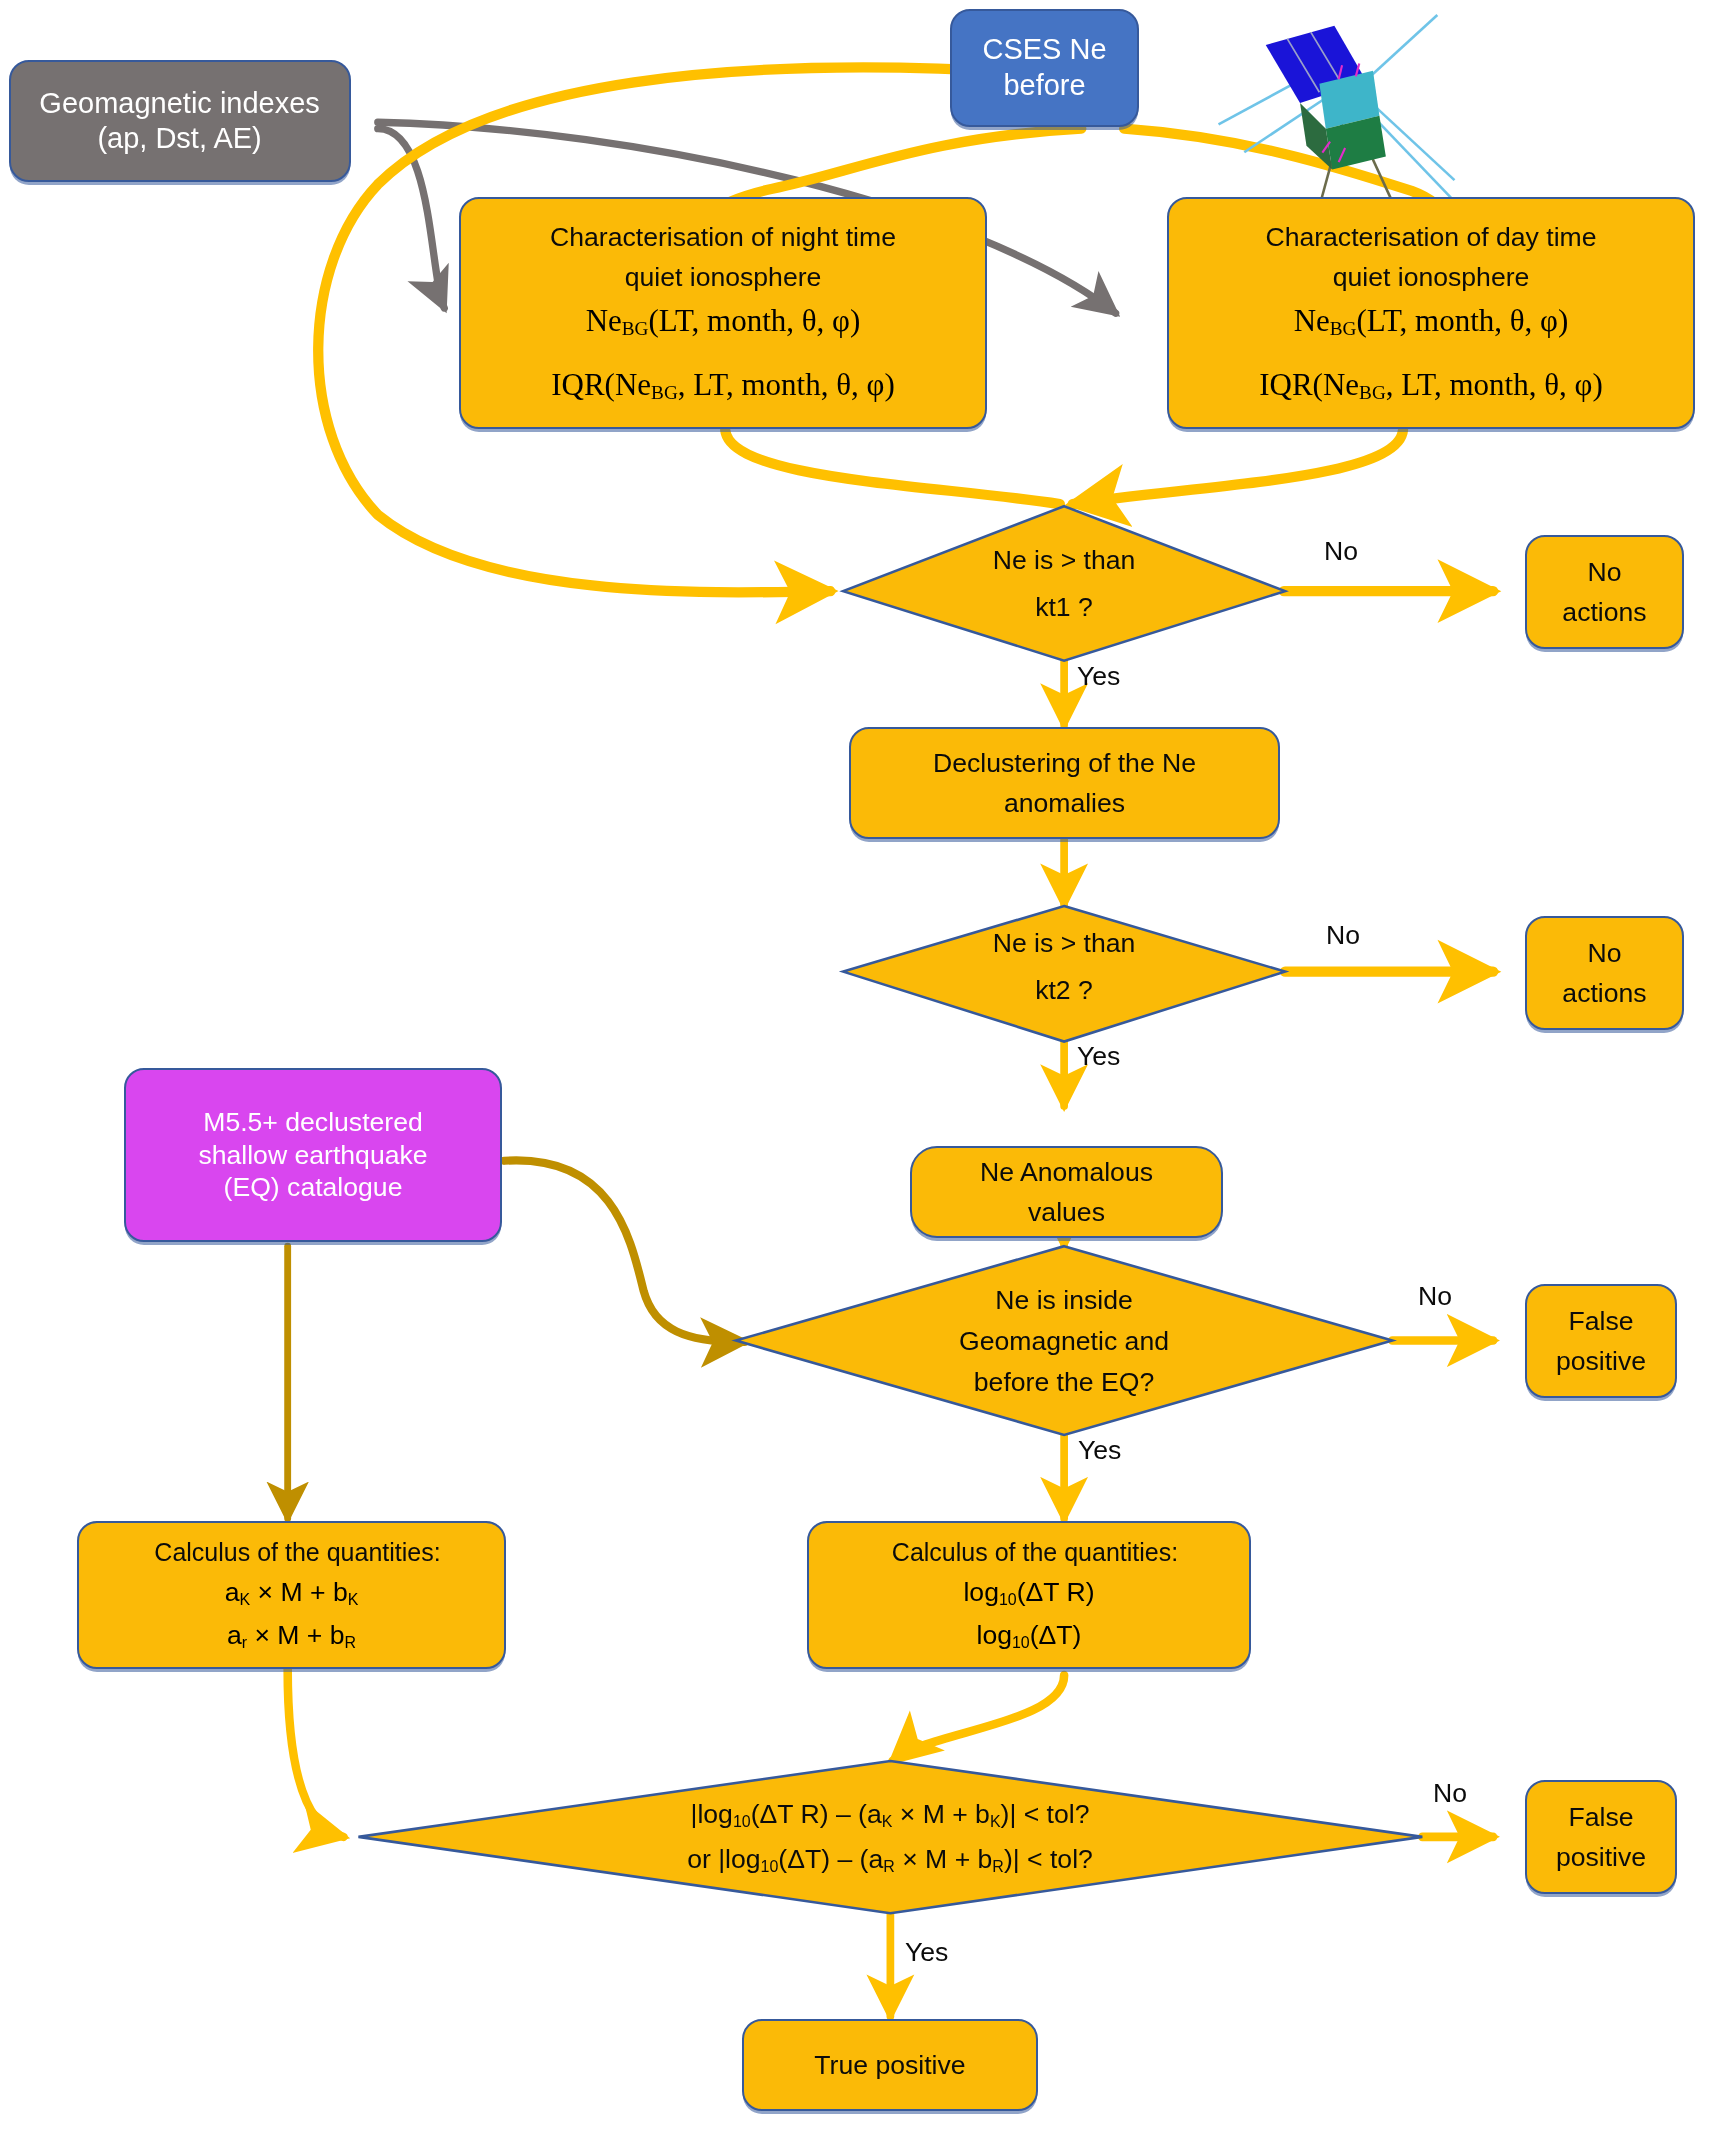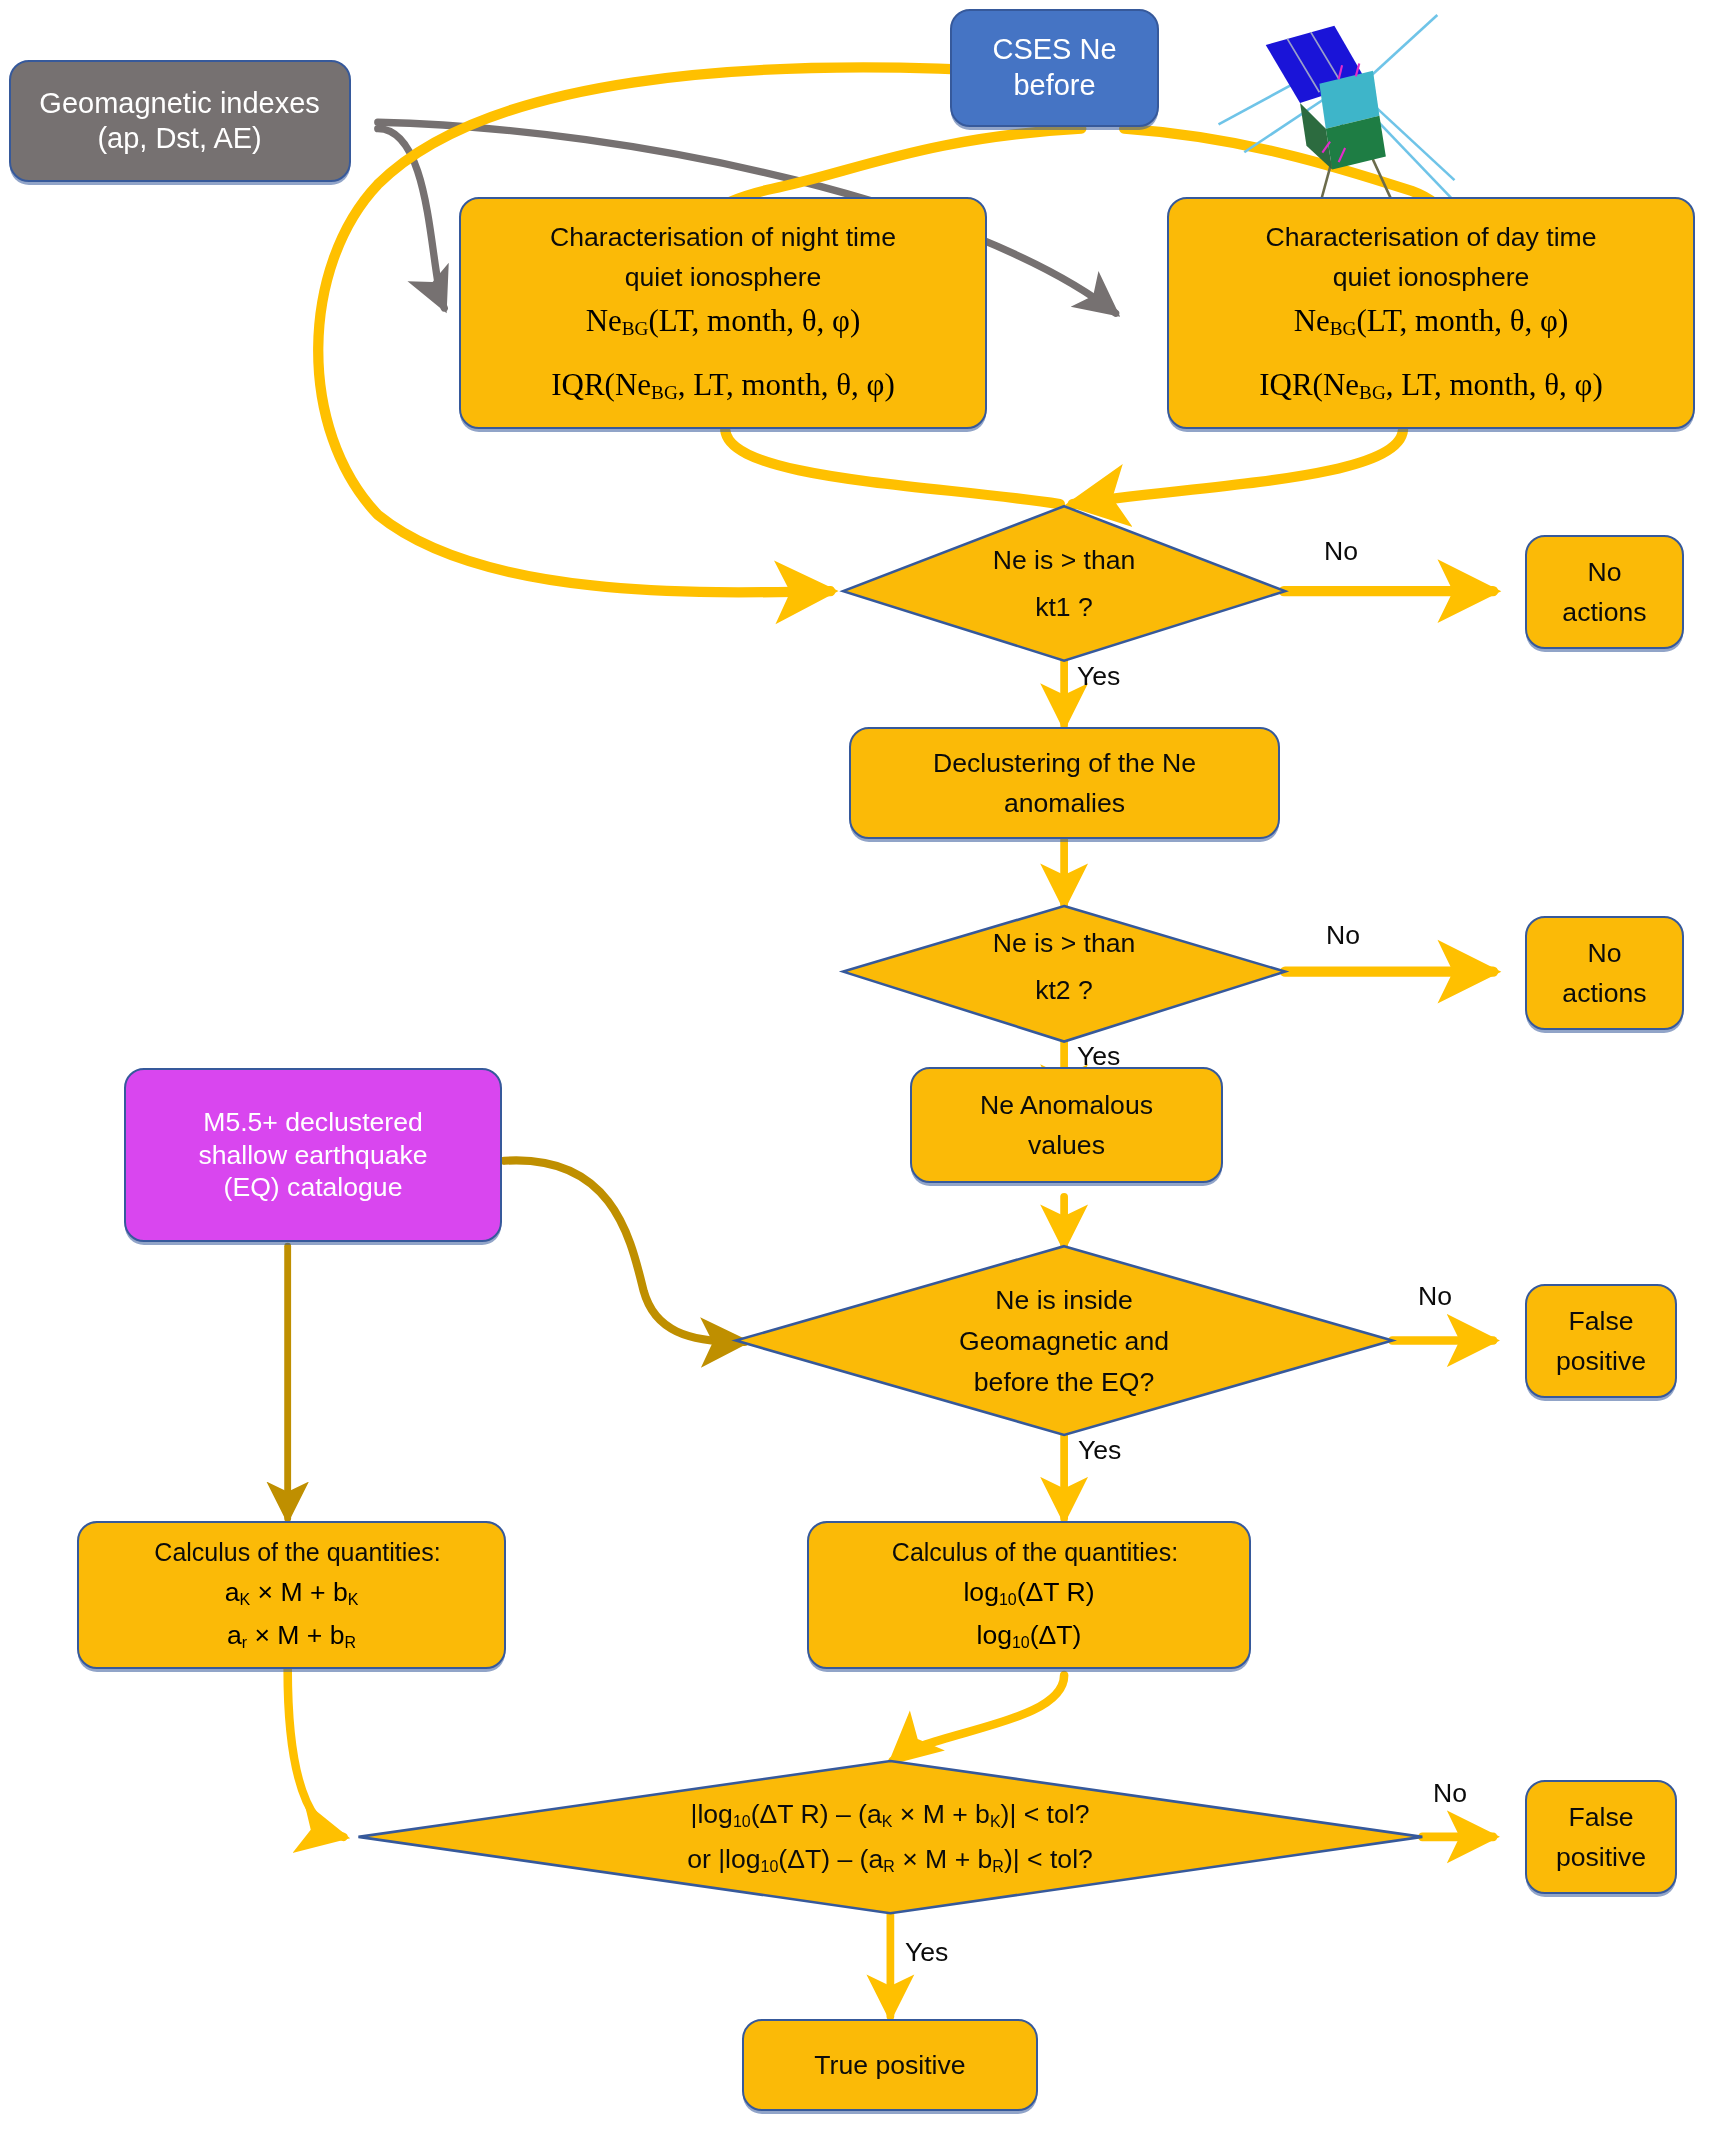--- a/index.html
+++ b/index.html
@@ -140,21 +140,21 @@
         <line x1="3135" y1="345" x2="3120" y2="378"></line>
       </g>
     </g>
   </svg>
 
   <div class="node rbox fill-grey" style="left:8.6px;top:60px;width:342px;height:122px;">
     <div class="lbl s-xl txt-white">Geomagnetic indexes</div>
     <div class="lbl s-xl txt-white">(ap, Dst, AE)</div>
   </div>
 
-  <div class="node rbox fill-blue" style="left:950px;top:8.6px;width:209px;height:118px;">
+  <div class="node rbox fill-blue" style="left:950px;top:8.6px;width:189px;height:118px;">
     <div class="lbl s-xl txt-white">CSES Ne</div>
     <div class="lbl s-xl txt-white">before</div>
   </div>
 
   <div class="node rbox fill-amber" style="left:459px;top:197px;width:528px;height:232px;padding:7.7px 5.1px;">
     <div class="lbl s-lg txt-dark">Characterisation of night time</div>
     <div class="lbl s-lg txt-dark">quiet ionosphere</div>
     <div class="mathline">
       <span>Ne</span><sub>BG</sub><span>(LT, month, θ, φ)</span>
     </div>
@@ -202,21 +202,21 @@
     <div class="lbl s-lg txt-dark">No</div>
     <div class="lbl s-lg txt-dark">actions</div>
   </div>
 
   <div class="node rbox fill-gold" style="left:124px;top:1068px;width:378px;height:174px;">
     <div class="lbl s-lg txt-white">M5.5+ declustered</div>
     <div class="lbl s-lg txt-white">shallow earthquake</div>
     <div class="lbl s-lg txt-white">(EQ) catalogue</div>
   </div>
 
-  <div class="node rbox fill-amber" style="left:910px;top:1067px;width:313px;height:116px;">
+  <div class="node rbox fill-amber" style="left:910px;top:1146px;width:313px;height:92px;border-radius:27px;">
     <div class="lbl s-lg txt-dark">Ne Anomalous</div>
     <div class="lbl s-lg txt-dark">values</div>
   </div>
 
   <div class="diamond-text" style="left:841px;top:1268px;width:446px;height:146px;">
     <div class="lbl s-lg">Ne is inside</div>
     <div style="height:8.6px"></div>
     <div class="lbl s-lg">Geomagnetic and</div>
     <div style="height:8.6px"></div>
     <div class="lbl s-lg">before the EQ?</div>

